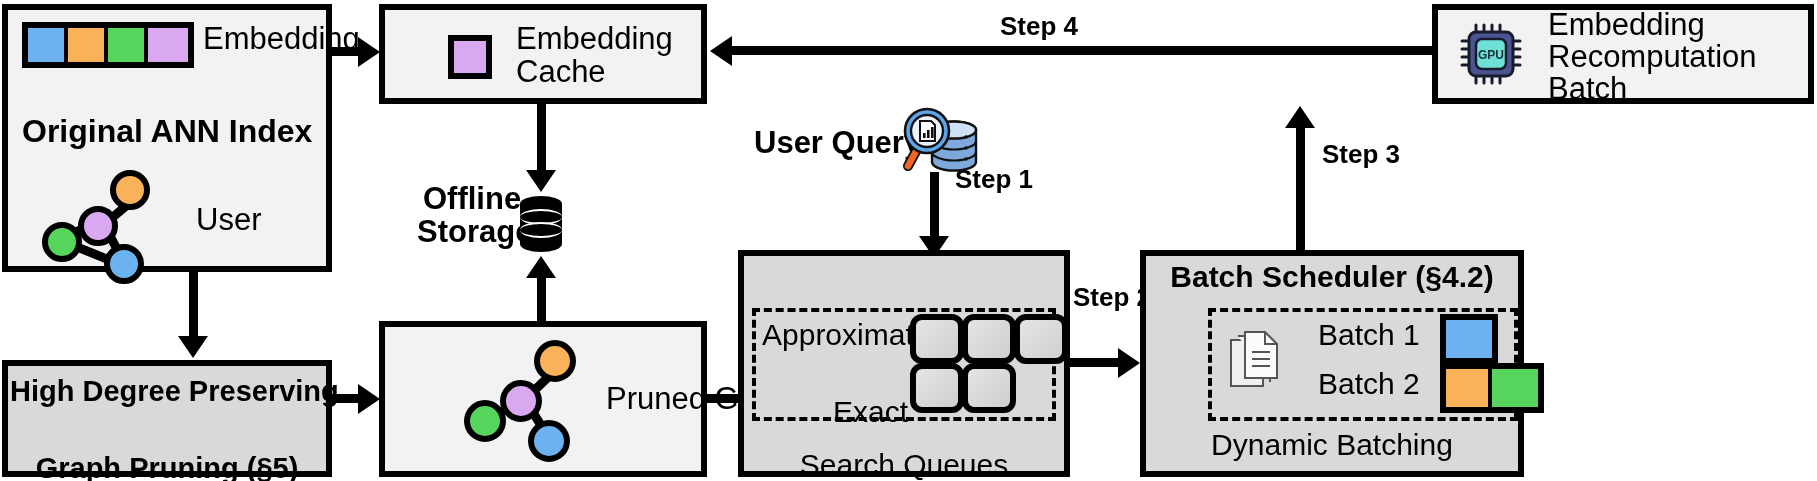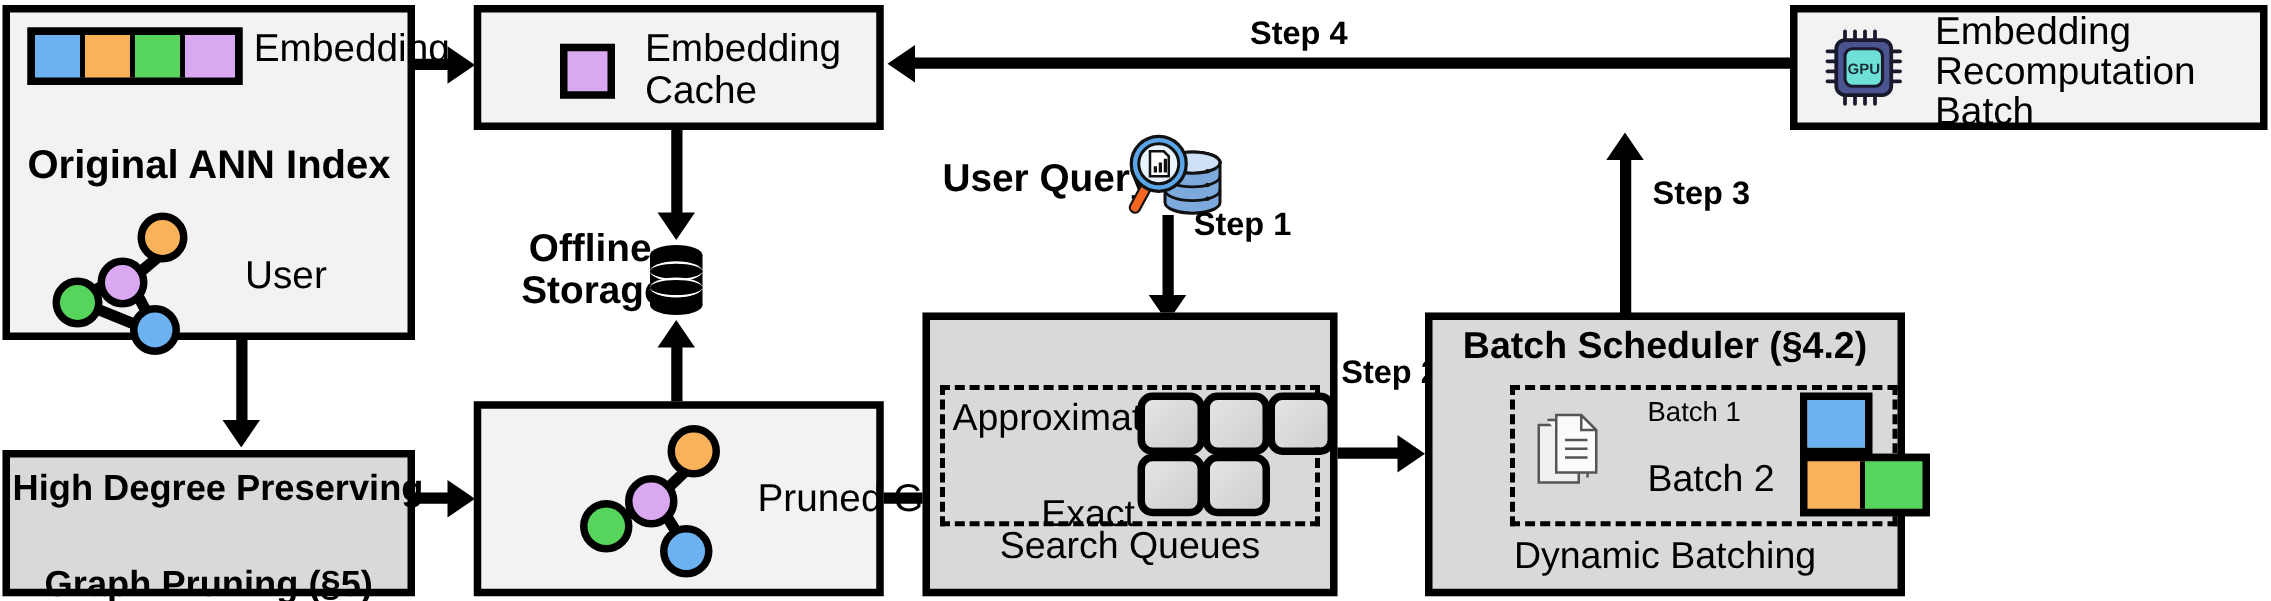--- a/index.html
+++ b/index.html
@@ -294,21 +294,21 @@
     <div class="qcell"></div>
     <div class="qcell"></div>
   </div>
 
   <div class="lbl" style="left:833px; top:367px; font-size:30px;margin-top:28px;">Exact</div>
   <div class="qrow" style="left:910px; top:363px;">
     <div class="qcell"></div>
     <div class="qcell"></div>
   </div>
 
-  <div class="lbl ctr" style="left:744px; top:420px; width:320px; font-size:30px;">Search Queues</div>
+  <div class="lbl ctr" style="left:744px; top:448px; width:320px; font-size:30px;">Search Queues</div>
 
   <div class="ln" style="left:1070px; top:358px; width:52px; height:9px;"></div>
   <div class="ahead right" style="left:1118px; top:348px;"></div>
   <div class="lbl bold" style="left:1073px; top:283px; font-size:26px;">Step 2</div>
 
   <div class="box shaded" style="left:1140px; top:250px; width:384px; height:227px;"></div>
   <div class="lbl ctr bold" style="left:1146px; top:260px; width:372px; font-size:30px;">Batch Scheduler (§4.2)</div>
 
   <div class="dashbox" style="left:1208px; top:308px; width:310px; height:113px;"></div>
 
@@ -317,21 +317,21 @@
       <path d="M3 10 L23 10 L35 22 L35 56 L3 56 Z" fill="#f0f0f0" stroke="#555" stroke-width="2"></path>
       <path d="M10 6 L30 6 L42 18 L42 52" fill="#f6f6f6" stroke="#555" stroke-width="2"></path>
       <path d="M17 2 L37 2 L49 14 L49 48 L17 48 Z" fill="#fbfbfb" stroke="#555" stroke-width="2"></path>
       <path d="M37 2 L37 14 L49 14" fill="none" stroke="#555" stroke-width="2"></path>
       <line x1="24" y1="22" x2="42" y2="22" stroke="#555" stroke-width="2"></line>
       <line x1="24" y1="29" x2="42" y2="29" stroke="#555" stroke-width="2"></line>
       <line x1="24" y1="36" x2="42" y2="36" stroke="#555" stroke-width="2"></line>
     </svg>
   </div>
 
-  <div class="lbl" style="left:1318px; top:318px; font-size:22px;">Batch 1</div>
+  <div class="lbl" style="left:1318px; top:318px; font-size:30px;">Batch 1</div>
   <div class="tile-row" style="left:1440px; top:314px; width:58px; height:50px;">
     <div class="tile" style="background:#6cb2f0;"></div>
   </div>
 
   <div class="lbl" style="left:1318px; top:367px; font-size:30px;">Batch 2</div>
   <div class="tile-row" style="left:1440px; top:363px; width:104px; height:50px;">
     <div class="tile" style="background:#f9b15a;"></div>
     <div class="tile" style="background:#56d45b;"></div>
   </div>
 

